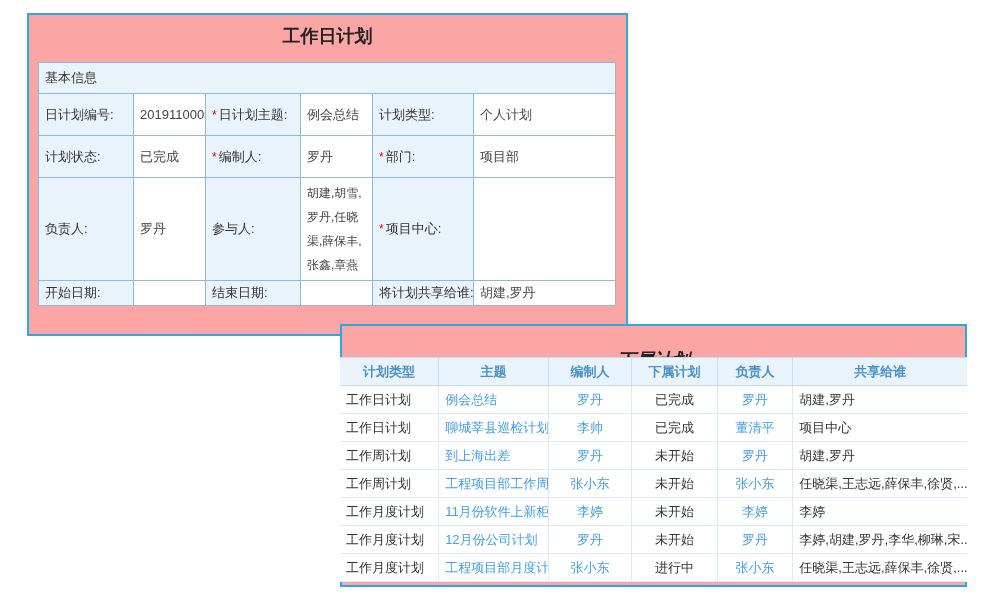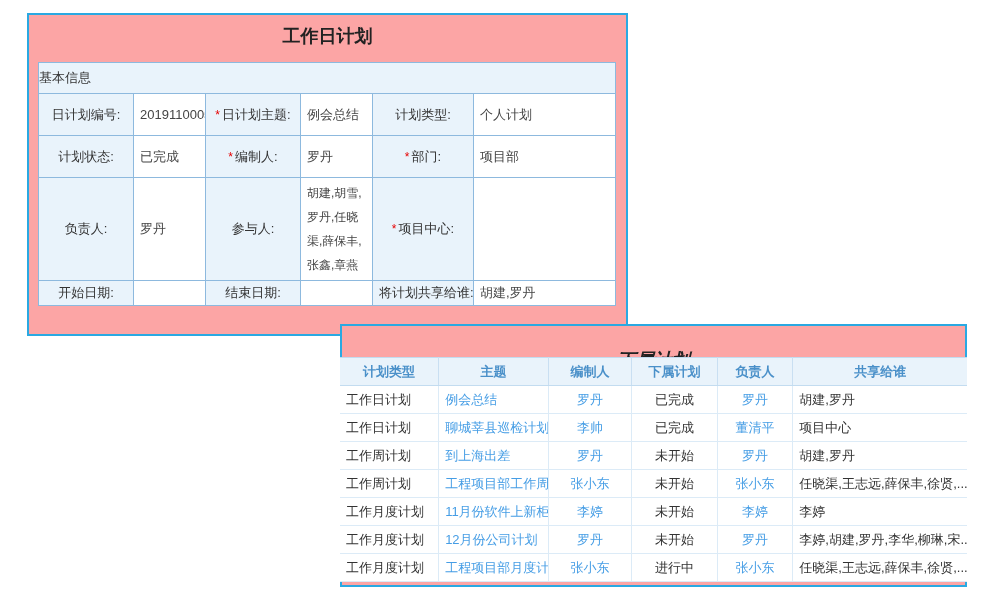--- a/index.html
+++ b/index.html
@@ -48,26 +48,26 @@
   }
   #basic-info-table td {
     border: 1px solid var(--grid-border);
     padding: 3px 6px;
     vertical-align: middle;
     overflow: hidden;
   }
   #basic-info-table .section-header {
     background: var(--label-bg);
     text-align: left;
-    padding-left: 0;
+    padding-left: 6px;
     height: 31px;
   }
   #basic-info-table .lbl {
     background: var(--label-bg);
-    text-align: center;
+    text-align: left;
     white-space: nowrap;
   }
   #basic-info-table .val {
     background: #ffffff;
     text-align: left;
     color: #444;
   }
   .participants-cell { font-size: 12px; line-height: 24px; word-break: break-all; }
   .req { color: var(--required); margin-right: 2px; font-size: 12px; }
   .row-h42 { height: 42px; }

